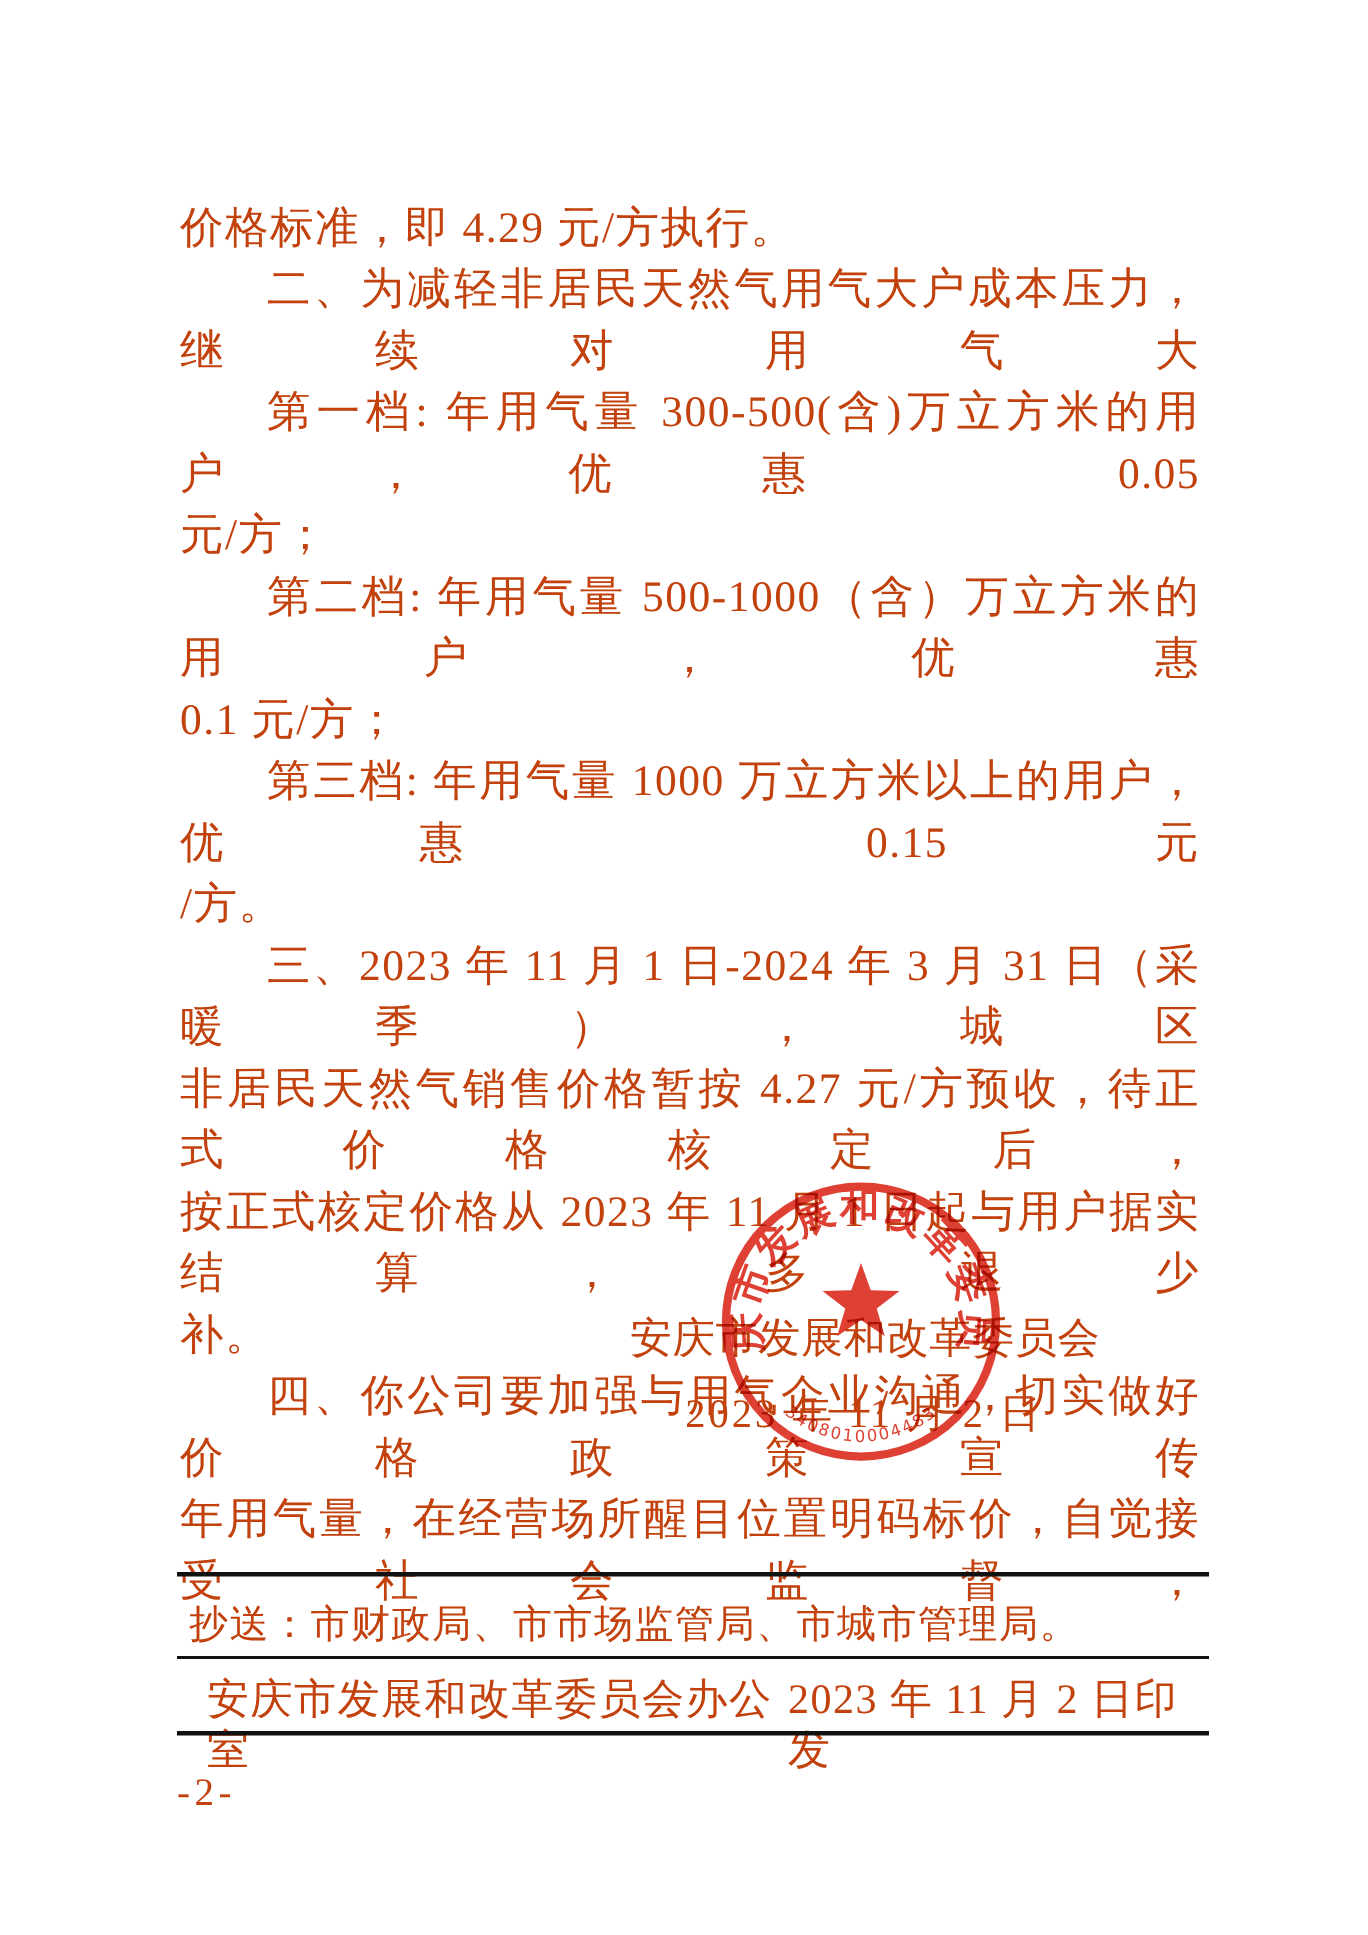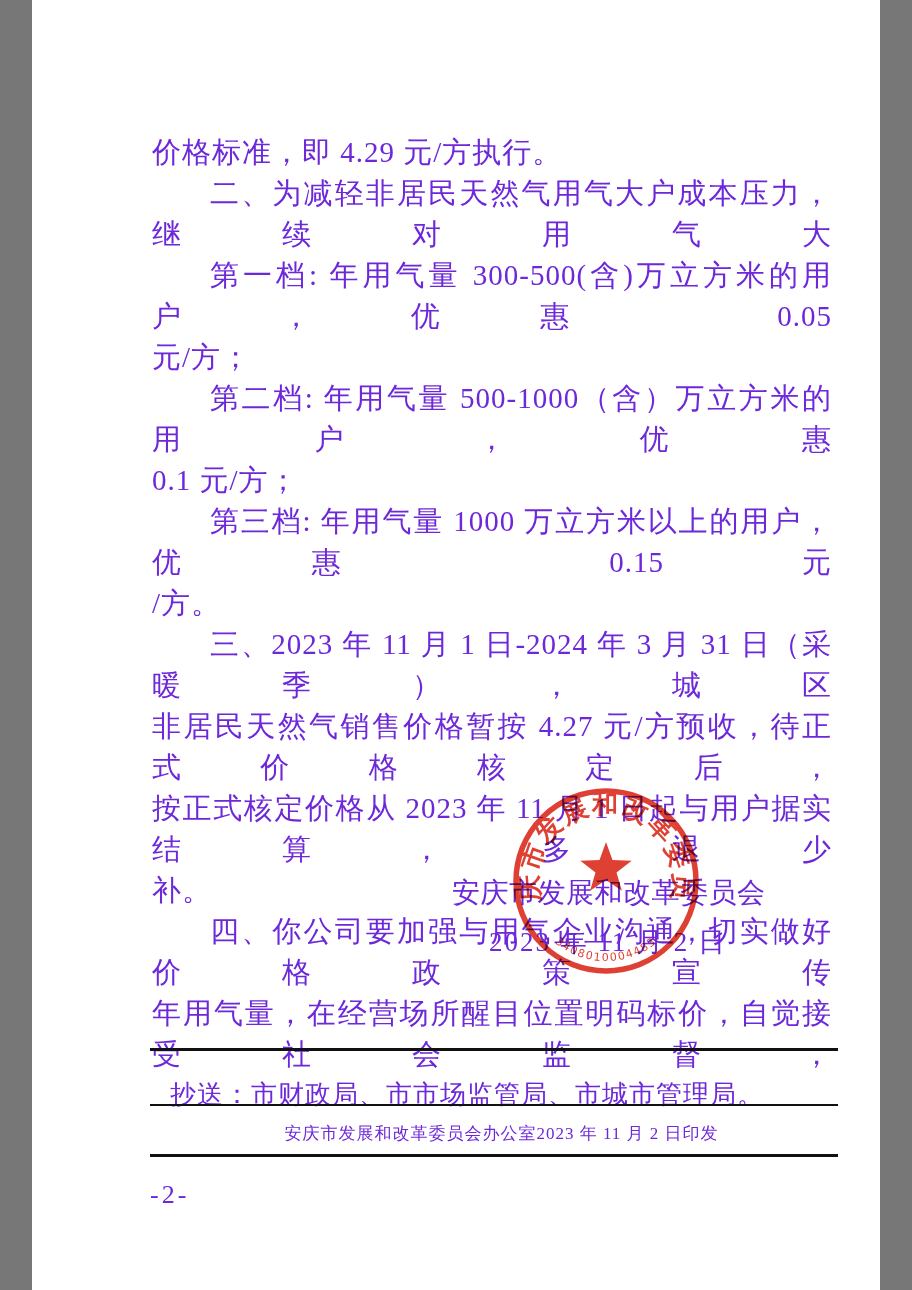--- a/index.html
+++ b/index.html
@@ -1,23 +1,23 @@
 <!DOCTYPE html>
 <html><head>
 <meta charset="utf-8">
 <style>
   html,body{margin:0;padding:0;background:#777;}
   .page{
     position:relative;
-    width:848px;height:1290px;
+    width:912px;height:1290px;
     background:#ffffff;
     margin:0 auto;
     overflow:hidden;
     font-family:"Liberation Serif","DejaVu Serif",serif;
-    color:#6d28d9;
+    color:#c2410c;
   }
   .body-text{
     position:absolute;
     left:120px;top:132px;width:680px;
     font-size:29px;line-height:41px;
     letter-spacing:1px;
   }
   .body-text .ln{white-space:nowrap;}
   .body-text .ind{text-indent:58px;}
   .body-text .j{
@@ -37,29 +37,28 @@
   }
   .seal{
     position:absolute;left:479px;top:786px;width:190px;height:190px;
     mix-blend-mode:multiply;opacity:0.9;
   }
   .footer-rule{position:absolute;left:118px;width:688px;background:#111;}
   .rule-top{top:1048px;height:3px;}
   .rule-mid{top:1104px;height:2px;}
   .rule-bottom{top:1154px;height:3px;}
   .cc-line{
-    position:absolute;left:118px;top:1066px;width:688px;
+    position:absolute;left:106px;top:1066px;width:688px;
     font-size:26px;line-height:34px;padding-left:0;
     box-sizing:border-box;
-    margin-top:12px;
   }
   .cc-line .inner{padding-left:20px;letter-spacing:1px;}
   .issuer-row{
     position:absolute;left:118px;top:1117px;width:688px;
-    font-size:17px;line-height:34px;
+    font-size:28px;line-height:34px;
     display:flex;justify-content:center;
     box-sizing:border-box;padding-left:20px;padding-right:5px;
     letter-spacing:1px;
   }
   .page-num{
     position:absolute;left:118px;top:1180px;
     font-size:26px;letter-spacing:3px;
   }
 </style>
 </head>

